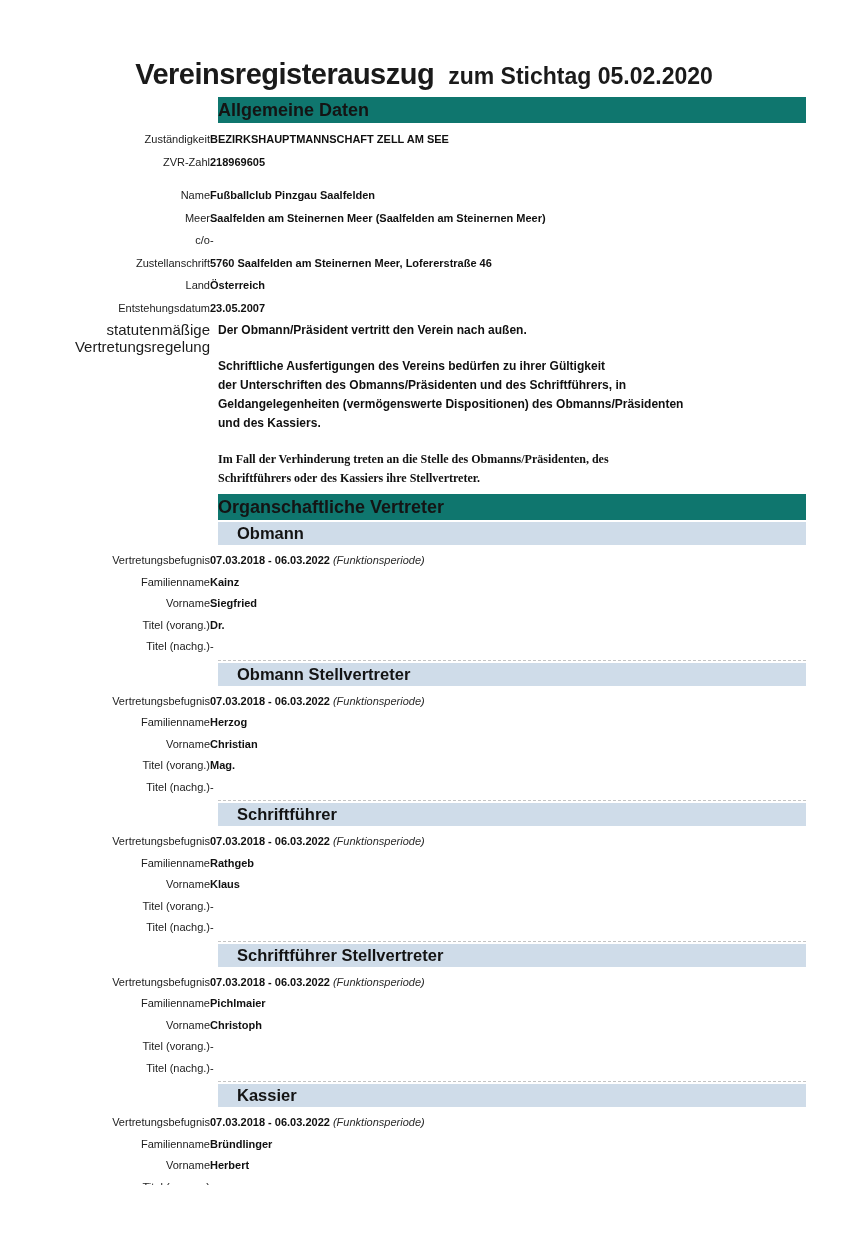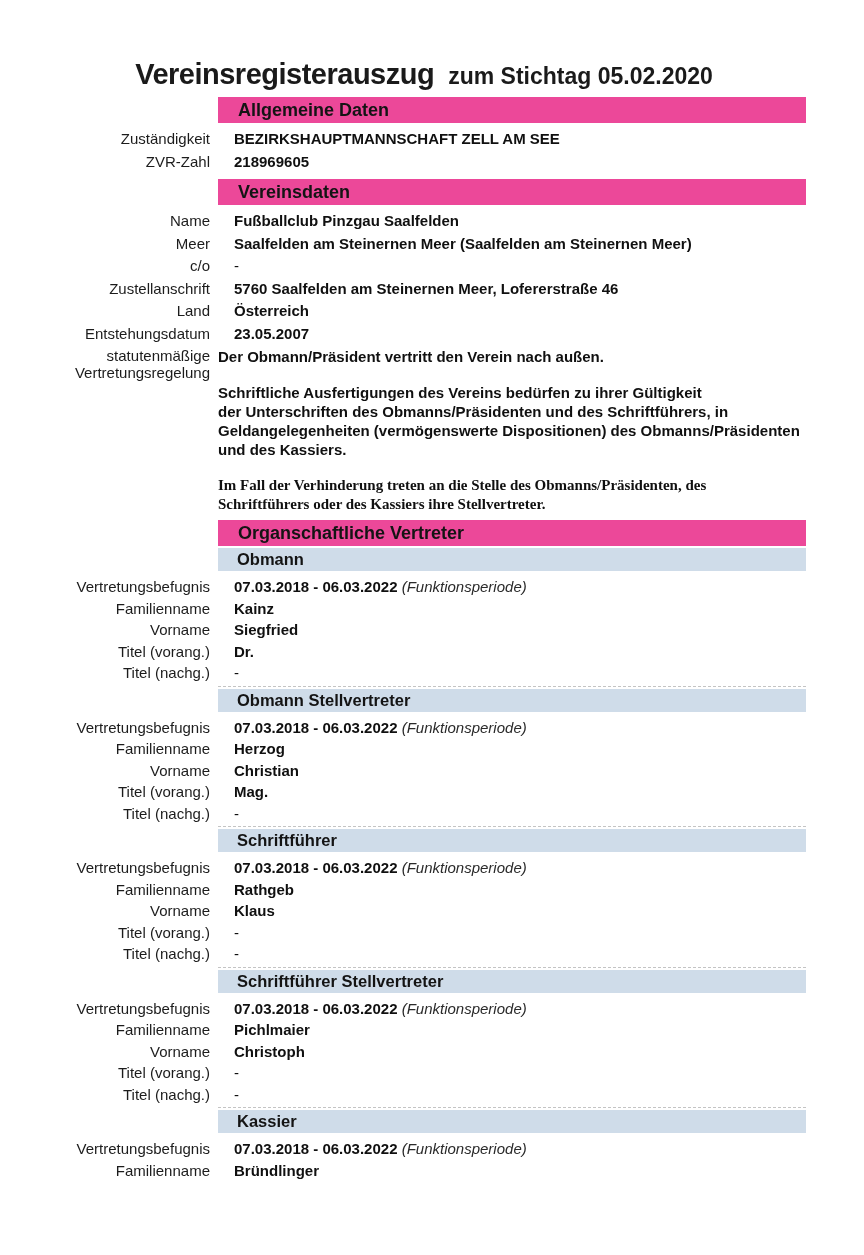--- a/index.html
+++ b/index.html
@@ -26,44 +26,44 @@
     font-weight: bold;
     letter-spacing: -0.5px;
   }
   .doc-title .suffix {
     font-size: 23px;
     font-weight: bold;
     margin-left: 14px;
   }
   .section-bar {
     margin-left: 176px;         
-    background: #ec4899;
+    background: #0f766e;
     height: 26px;
     line-height: 26px;
     font-size: 18px;
     font-weight: bold;
     color: #141414;
-    padding-left: 20px;
+    padding-left: 0;
   }
   .sub-bar {
     margin-left: 176px;
     background: #cfdce9;
     height: 23px;
     line-height: 23px;
     font-size: 16.5px;
     font-weight: bold;
     color: #141414;
     padding-left: 19px;
   }
   .rows { margin: 5px 0 2px 0; }
   .row {
     display: grid;
     grid-template-columns: 168px 1fr;
-    column-gap: 24px;
-    font-size: 15px;
+    column-gap: 0;
+    font-size: 11px;
     line-height: 22.5px;
   }
   .person .row { line-height: 21.5px; }
   .row .label {
     text-align: right;
     color: #1c1c1c;
     font-weight: normal;
   }
   .row .value {
     font-weight: bold;
@@ -84,21 +84,21 @@
     margin-top: 2px;
   }
   .row-multi .label {
     text-align: right;
     line-height: 17px;
     color: #1c1c1c;
   }
   .row-multi .paragraphs p {
     margin: 0 0 17px 0;
     font-weight: bold;
-    font-size: 15px;
+    font-size: 12px;
     line-height: 19px;
     white-space: pre-line;
     color: #101010;
   }
   .row-multi .paragraphs p:last-child { margin-bottom: 0; font-family: Liberation Serif, serif; }
   .gap-s { height: 4px; }
   .sep {
     margin: 2px 0 2px 176px;
     border-top: 1px dashed #c4c4c4;
     height: 0;
@@ -134,21 +134,20 @@
         <div class="value">BEZIRKSHAUPTMANNSCHAFT ZELL AM SEE</div>
       </div>
       <div class="row">
         <div class="label">ZVR-Zahl</div>
         <div class="value">218969605</div>
       </div>
     </div>
 
     <div class="gap-s"></div>
 
-    <div class="section-bar">Vereinsdaten</div>
     <div class="rows">
       <div class="row">
         <div class="label">Name</div>
         <div class="value">Fußballclub Pinzgau Saalfelden</div>
       </div>
       <div class="row">
         <div class="label">Meer</div>
         <div class="value">Saalfelden am Steinernen Meer (Saalfelden am Steinernen Meer)</div>
       </div>
       <div class="row">

